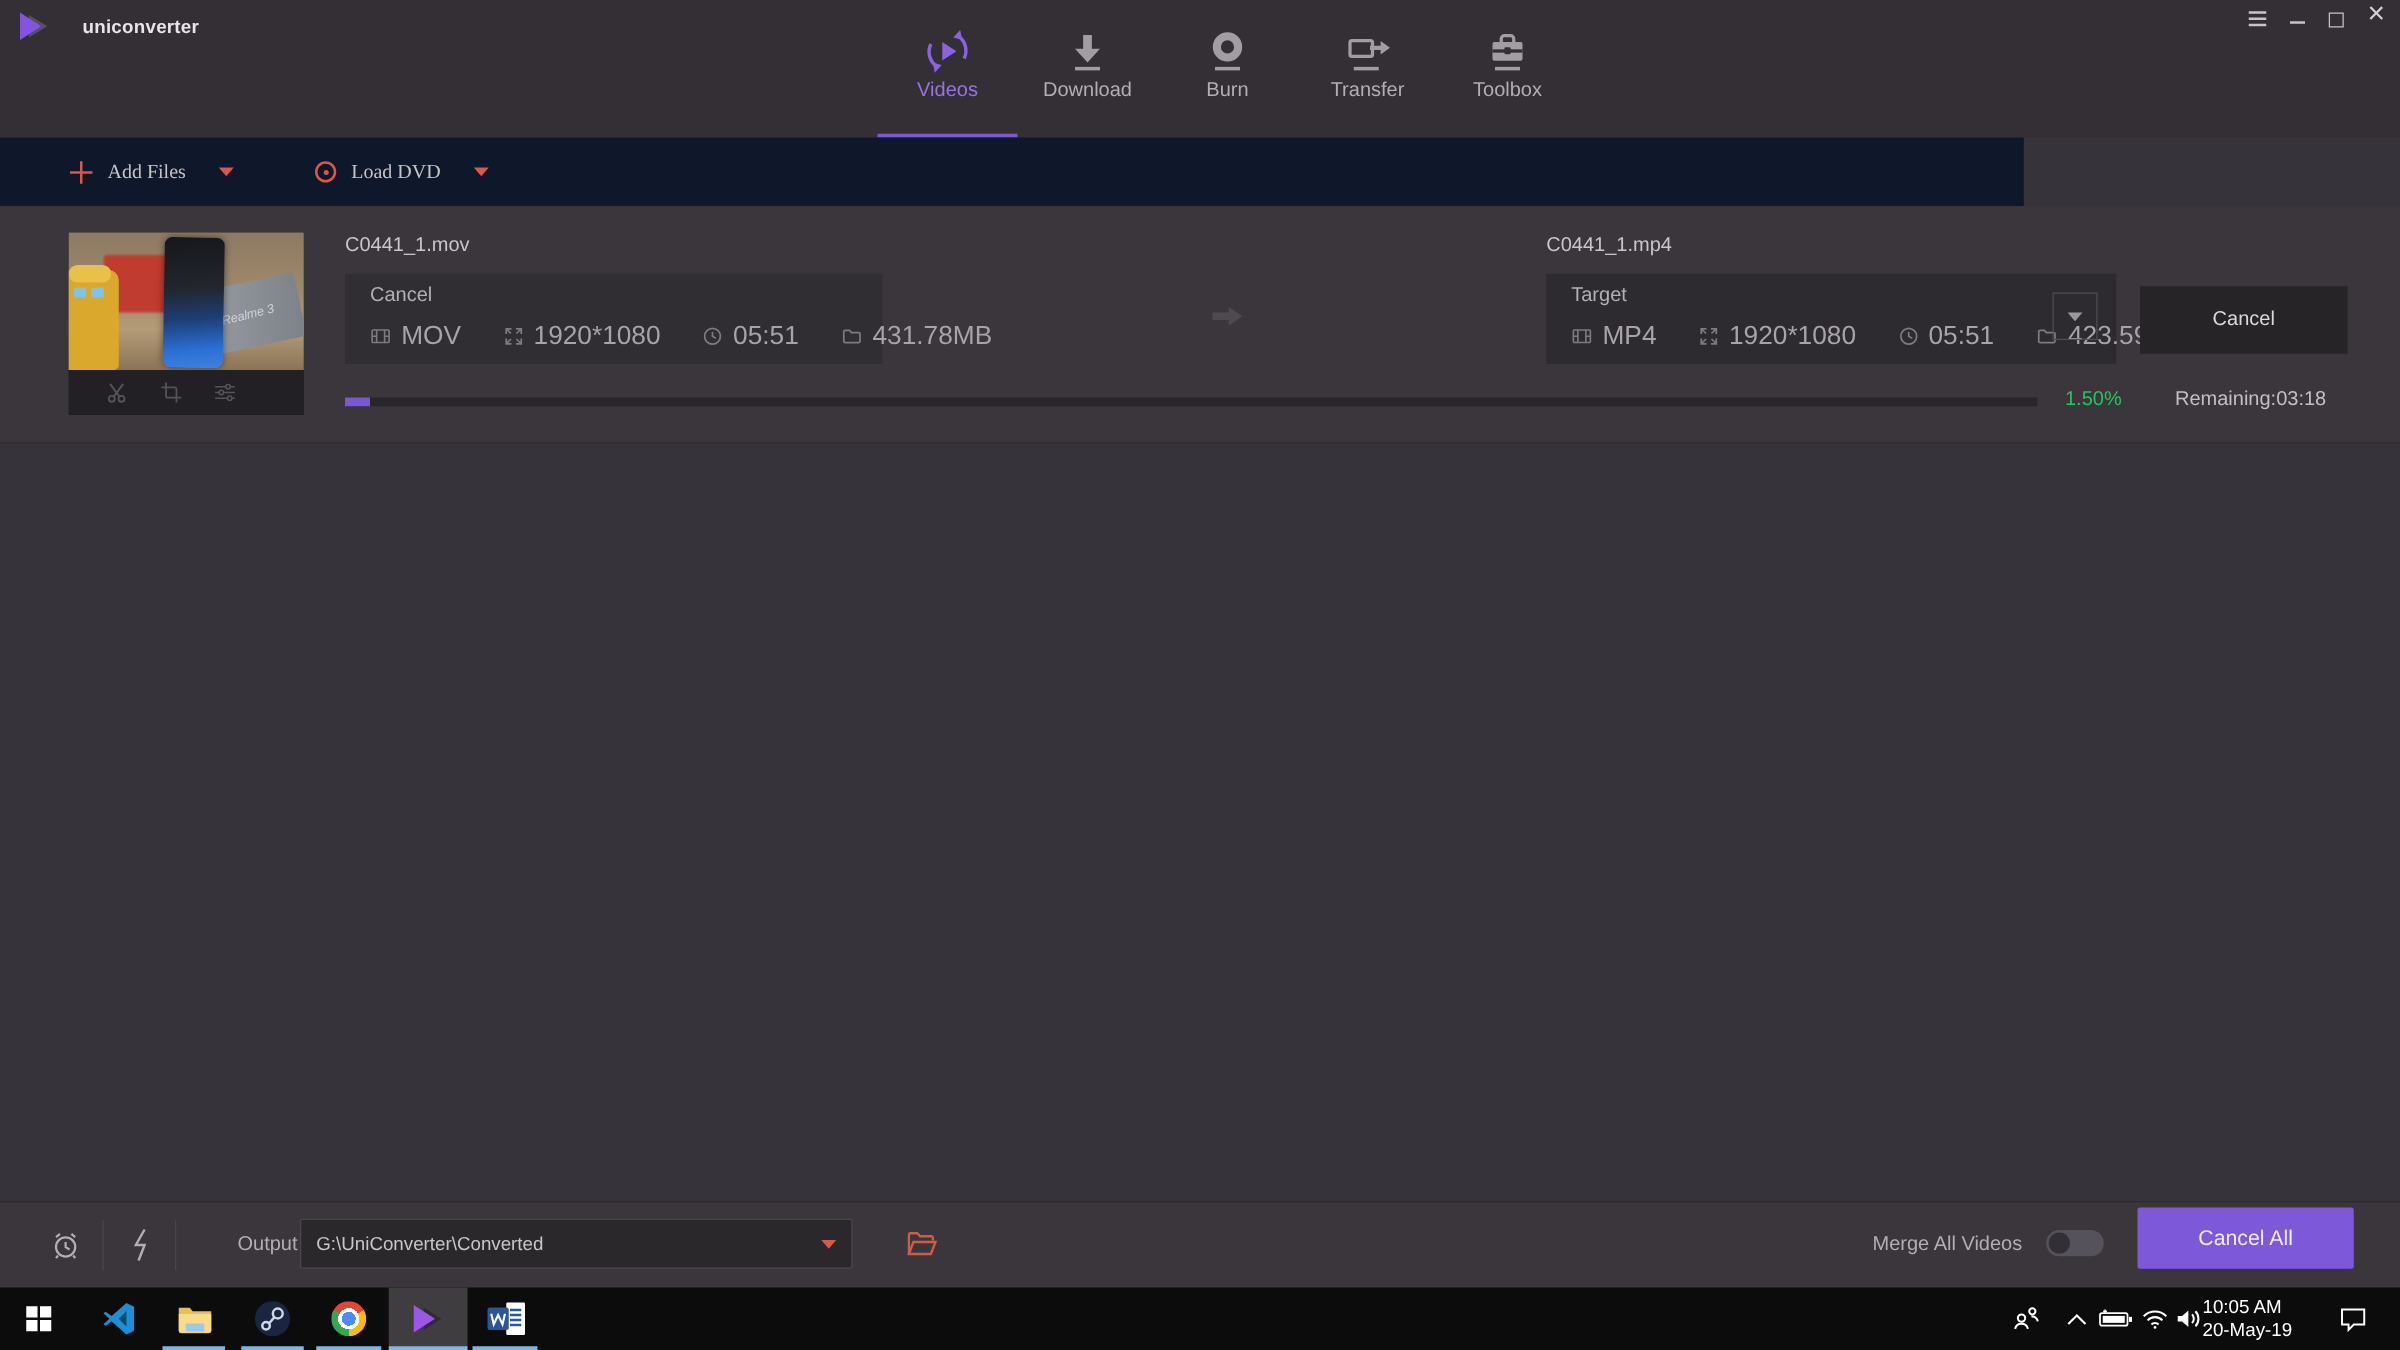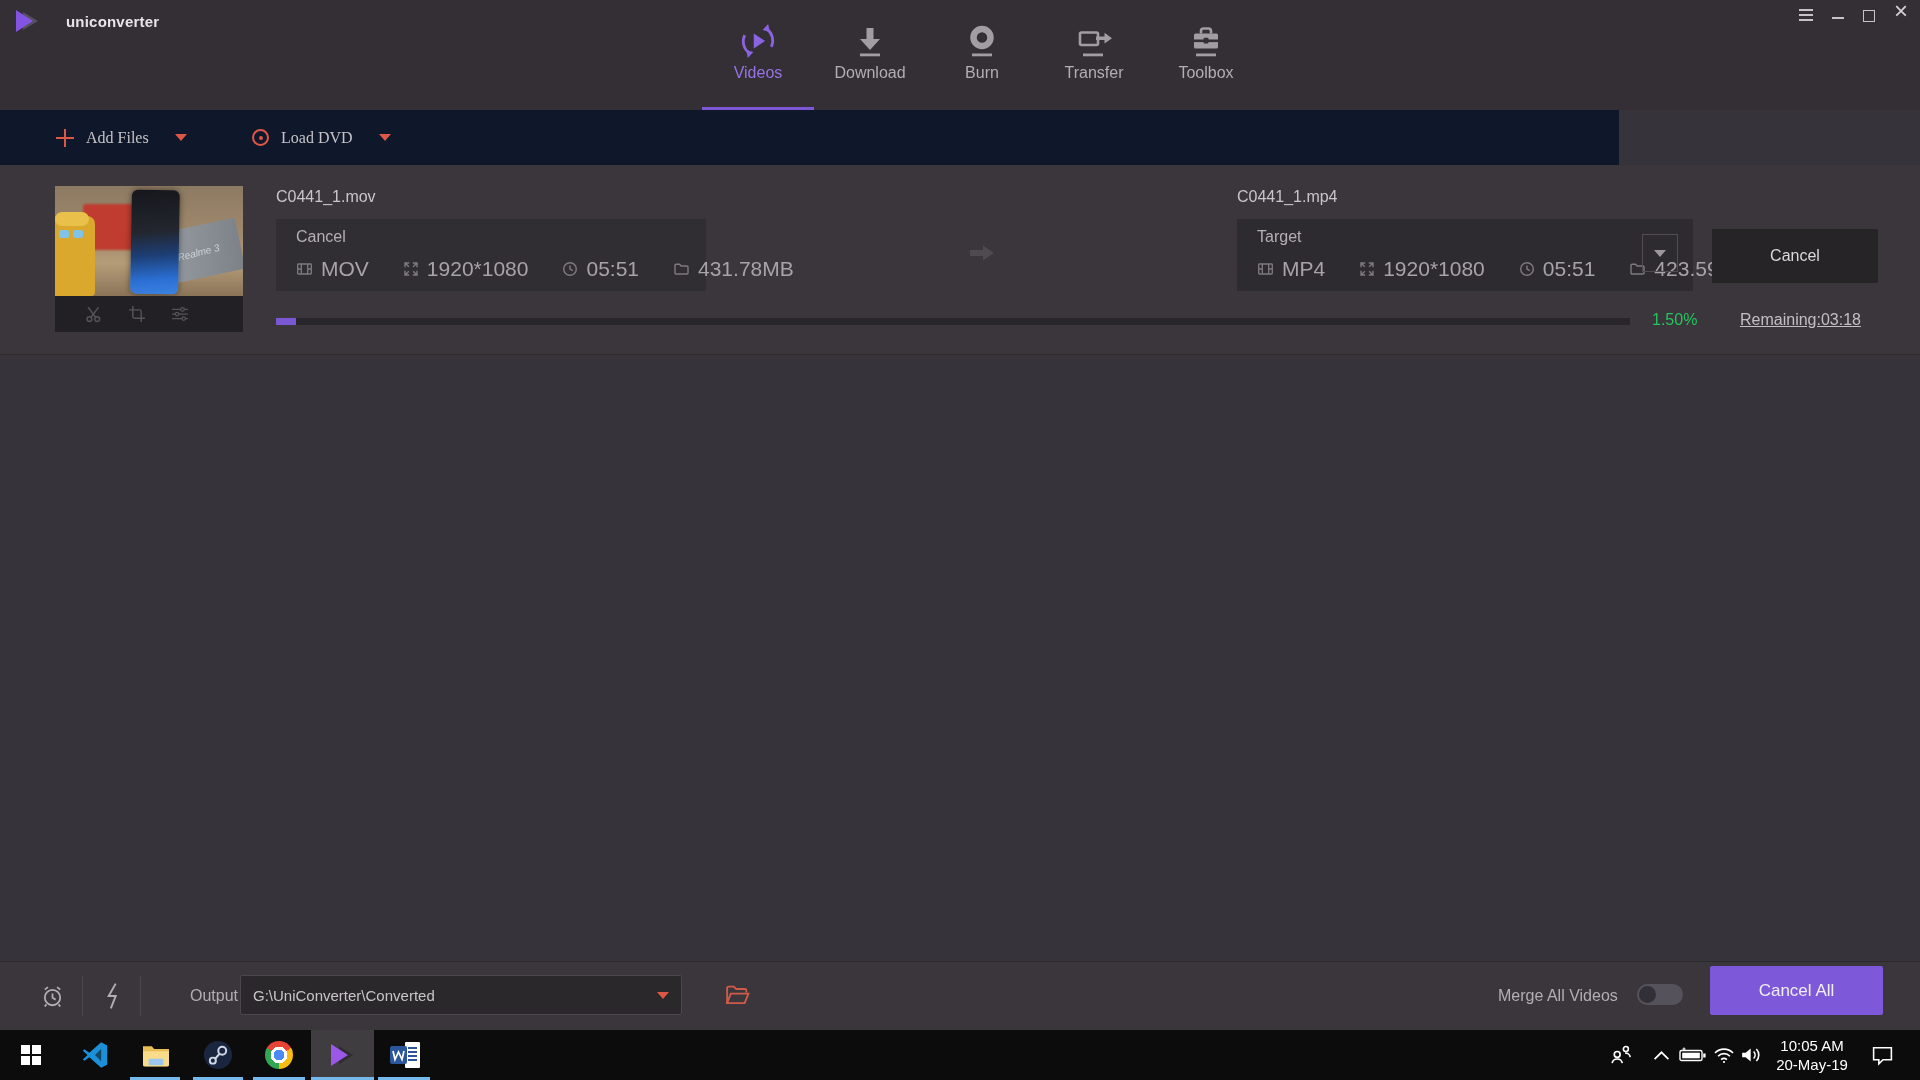--- a/index.html
+++ b/index.html
@@ -93,21 +93,21 @@
   #target-dd { position:absolute; left:1642px; top:69px; width:36px; height:38px; border:1px solid #504c52;
     display:flex; align-items:center; justify-content:center; cursor:pointer; background:transparent; }
   .caret-gray { width:0; height:0; border-left:6px solid transparent; border-right:6px solid transparent; border-top:7px solid #9b979c; }
 
   #cancel-btn { position:absolute; left:1712px; top:64px; width:166px; height:54px; background:#272428;
     color:#dcd9dc; font-size:16px; display:flex; align-items:center; justify-content:center; cursor:pointer; }
 
   #progress-track { position:absolute; left:276px; top:153px; width:1354px; height:7px; background:#29262b; }
   #progress-fill { height:7px; background:#7b58d3; width:0; }
   #pct { position:absolute; left:1652px; top:146px; color:#22c55e; font-size:16px; }
-  #remain { position:absolute; left:1740px; top:146px; color:#c2bfc2; font-size:16px;text-decoration:underline; }
+  #remain { position:absolute; left:1740px; top:146px; color:#c2bfc2; font-size:16px; }
 
   
   #footer { position:absolute; left:0; top:961px; width:1920px; height:69px; background:#3a363c; border-top:1px solid #2c292e; }
   .f-ico { position:absolute; color:#b2aeb2; cursor:pointer; display:flex; }
   .f-div { position:absolute; top:14px; width:1px; height:40px; background:#4a464b; }
   #output-label { position:absolute; left:190px; top:25px; color:#b2aeb2; font-size:16px; }
   #output-box { position:absolute; left:240px; top:13px; width:442px; height:40px; background:#2b282c;
     border:1px solid #4b474c; border-radius:2px; display:flex; align-items:center; justify-content:space-between;
     padding:0 12px 0 12px; cursor:text;gap:43px; }
   #output-box .path { color:#c8c5c8; font-size:15px; }
@@ -128,21 +128,21 @@
   .uni-tri { position:relative; width:28px; height:26px; }
   .uni-tri .u2 { position:absolute; left:10px; top:4px; width:0; height:0;
     border-top:9px solid transparent; border-bottom:9px solid transparent; border-left:14px solid #2e2c30; }
   .uni-tri .u1 { position:absolute; left:2px; top:2px; width:0; height:0;
     border-top:11px solid transparent; border-bottom:11px solid transparent; border-left:17px solid #9a57e8; }
   .chrome-ball { width:28px; height:28px; border-radius:50%;
     background:radial-gradient(circle, #4c8bf5 0 5.5px, #ffffff 5.5px 8.5px, rgba(0,0,0,0) 8.5px),
       conic-gradient(from -60deg, #e84436 0 120deg, #f9bb0d 0 240deg, #33a852 0 360deg); }
   .tray { position:absolute; top:0; height:50px; display:flex; align-items:center; justify-content:center; cursor:pointer; color:#fff; }
   #tray-clock { position:absolute; left:1762px; top:0; width:100px; height:50px; display:flex; flex-direction:column;
-    align-items:center; justify-content:center; color:#fff; font-size:15px; line-height:19px; cursor:default; }
+    align-items:flex-start; justify-content:center; color:#fff; font-size:15px; line-height:19px; cursor:default; }
   .word-ico { position:relative; width:30px; height:28px; }
   .word-ico .page { position:absolute; right:0; top:1px; width:15px; height:26px; background:#fff; border-radius:1px; }
   .word-ico .page i { position:absolute; left:3px; top:5px; width:9px; height:1.8px; background:#2b579a; box-shadow:0 4px 0 #2b579a, 0 8px 0 #2b579a, 0 12px 0 #2b579a; }
   .word-ico .wbox { position:absolute; left:0; top:5px; width:17px; height:18px; background:#2b579a; border-radius:2px; }
 </style>
 </head>
 <body>
 
 <div id="stage">
 

